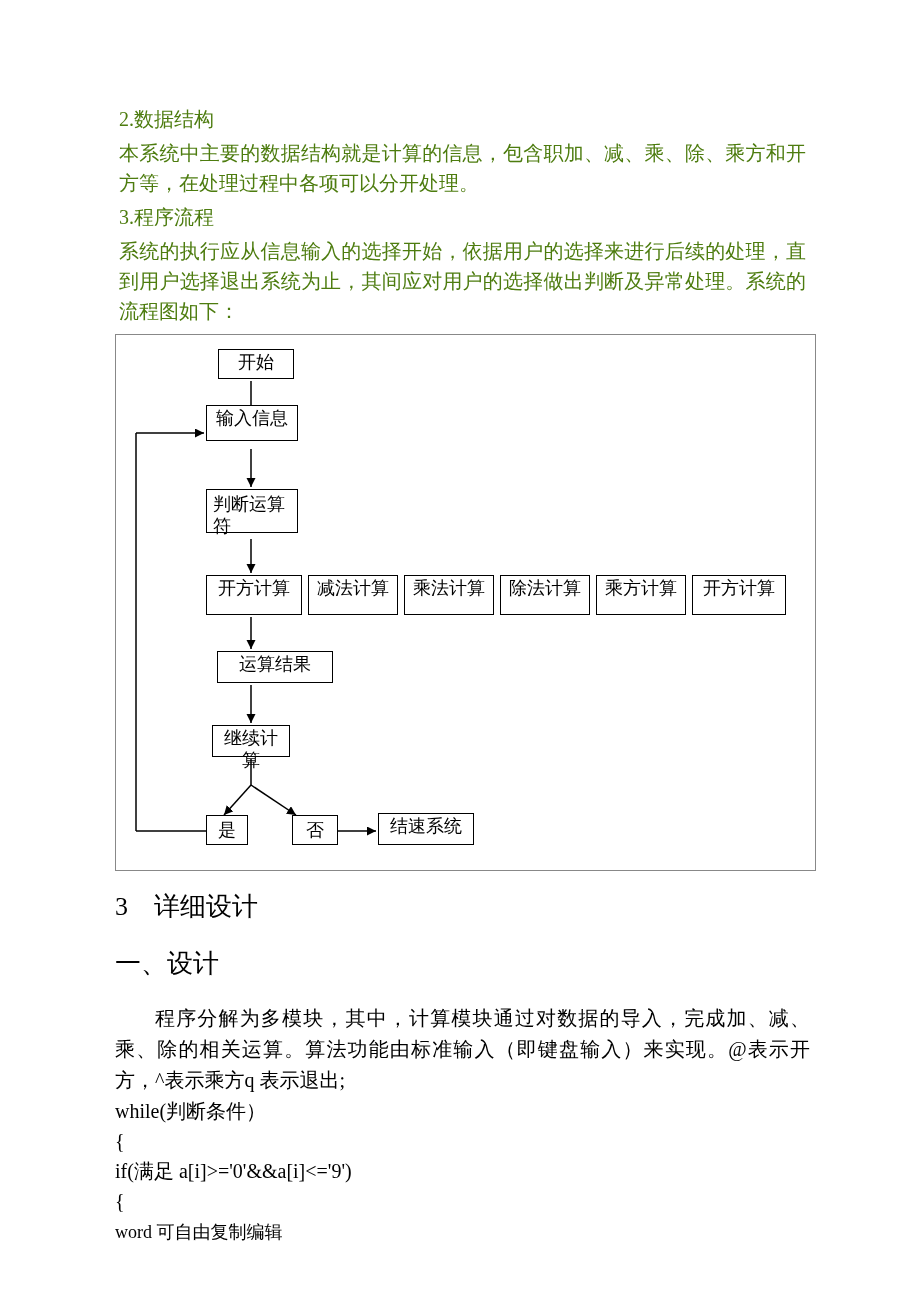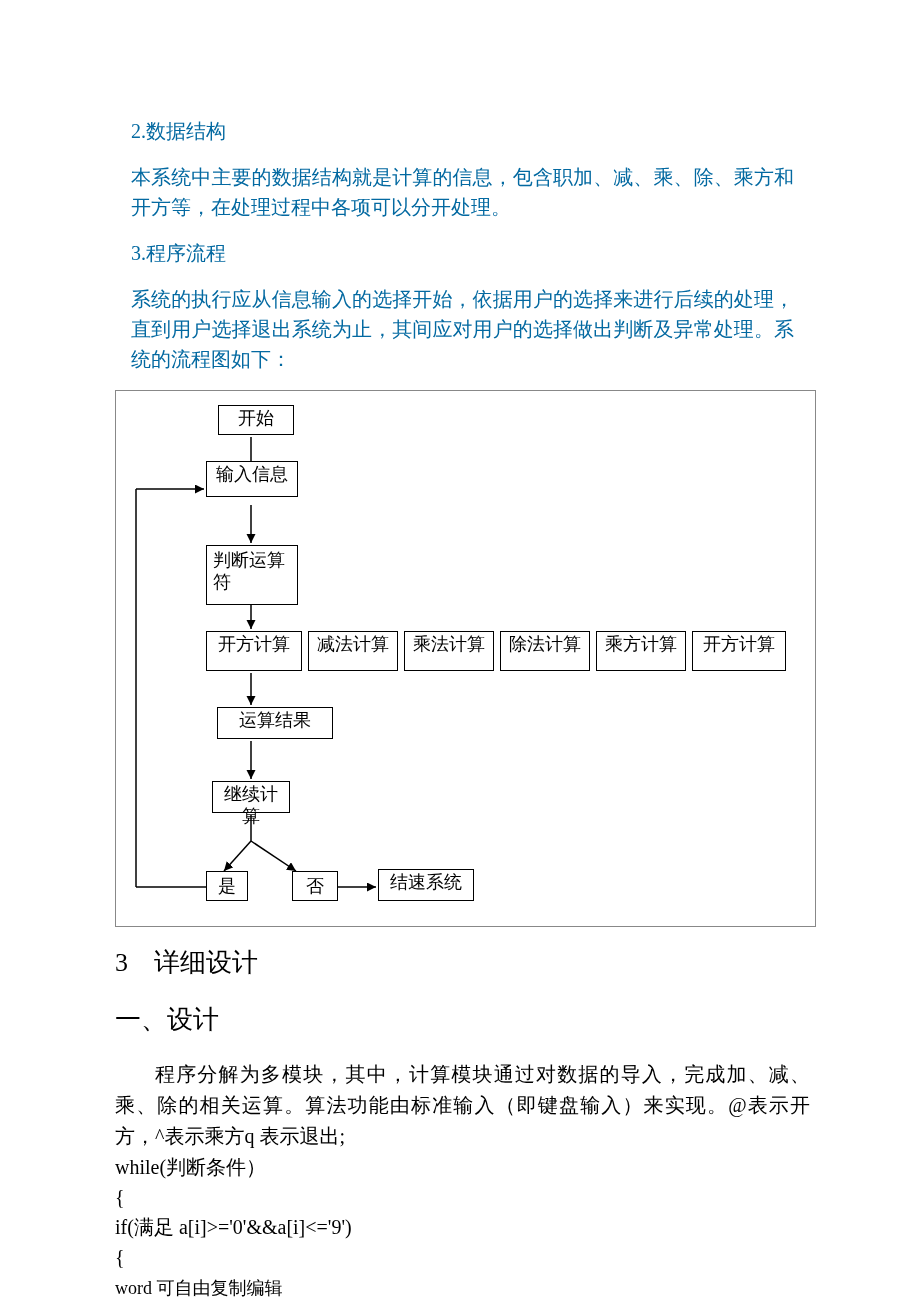--- a/index.html
+++ b/index.html
@@ -9,22 +9,22 @@
       font-family: "SimSun", "宋体", serif;
       width: 920px;
       height: 1300px;
     }
     .page {
       padding: 100px 110px 0 115px;
     }
     .para {
       font-size: 20px;
       line-height: 1.5;
-      color: #0369a1;
-      margin: 16px;
+      color: #4d7c0f;
+      margin: 4px;
       text-align: justify;
     }
     .flowchart-container {
       margin-top: 8px;
       border: 1px solid #888;
       width: 699px;
       height: 535px;
       position: relative;
     }
     .fc-box {
@@ -112,21 +112,21 @@
 
       <line x1="222" y1="496" x2="260" y2="496" stroke="#000" stroke-width="1.5" marker-end="url(#arrow)"></line>
 
       <line x1="90" y1="496" x2="20" y2="496" stroke="#000" stroke-width="1.5"></line>
       <line x1="20" y1="496" x2="20" y2="98" stroke="#000" stroke-width="1.5"></line>
       <line x1="20" y1="98" x2="88" y2="98" stroke="#000" stroke-width="1.5" marker-end="url(#arrow)"></line>
     </svg>
 
     <div class="fc-box" style="left:102px; top:14px; width:76px; height:30px;">开始</div>
     <div class="fc-box" style="left:90px; top:70px; width:92px; height:36px;">输入信息</div>
-    <div class="fc-box" style="left:90px; top:154px; width:92px; height:60px; text-align:left; padding:4px 6px;">判断运算符</div>
+    <div class="fc-box" style="left:90px; top:154px; width:92px; height:44px; text-align:left; padding:4px 6px;">判断运算符</div>
 
     <div class="fc-box" style="left:90px; top:240px; width:96px; height:40px;">开方计算</div>
     <div class="fc-box" style="left:192px; top:240px; width:90px; height:40px;">减法计算</div>
     <div class="fc-box" style="left:288px; top:240px; width:90px; height:40px;">乘法计算</div>
     <div class="fc-box" style="left:384px; top:240px; width:90px; height:40px;">除法计算</div>
     <div class="fc-box" style="left:480px; top:240px; width:90px; height:40px;">乘方计算</div>
     <div class="fc-box" style="left:576px; top:240px; width:94px; height:40px;">开方计算</div>
 
     <div class="fc-box" style="left:101px; top:316px; width:116px; height:32px;">运算结果</div>
     <div class="fc-box" style="left:96px; top:390px; width:78px; height:32px;">继续计算</div>

